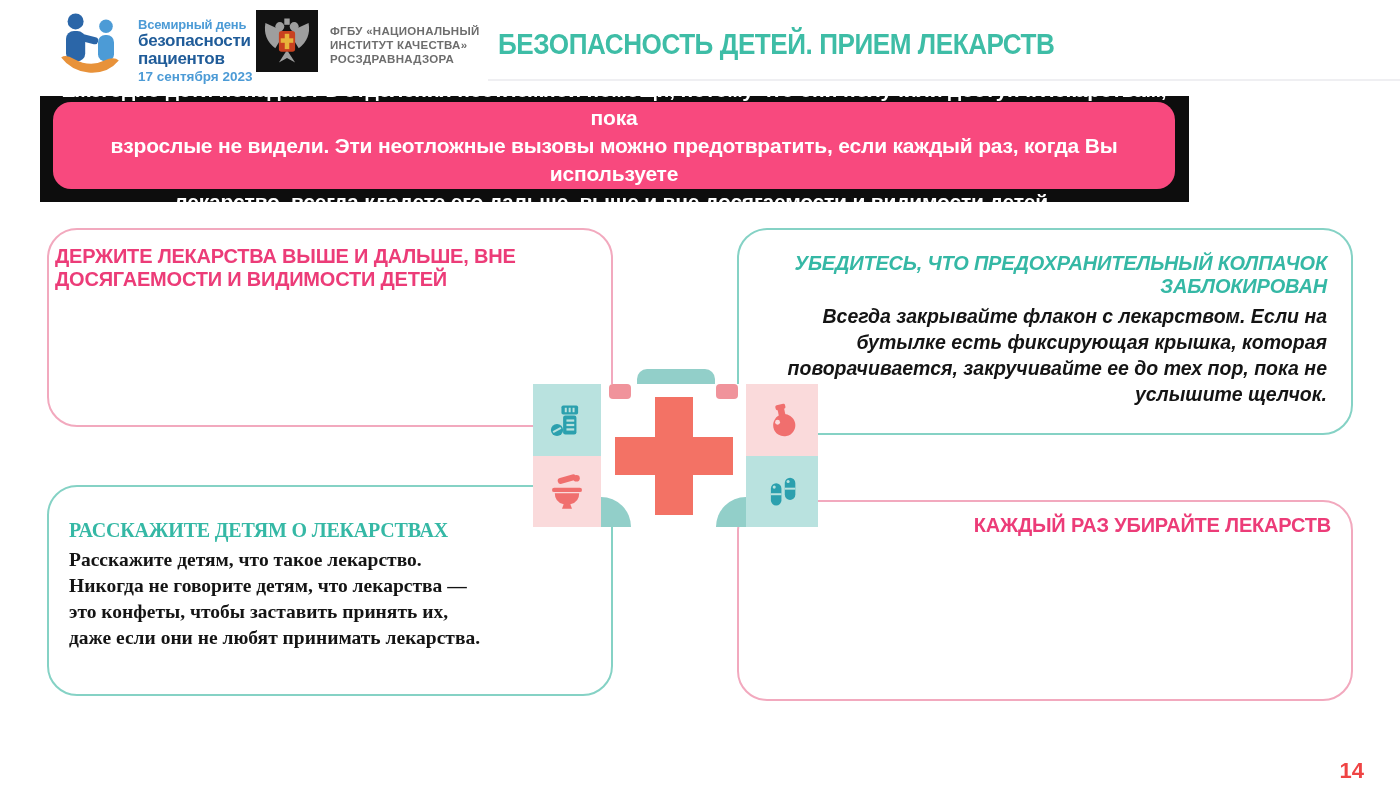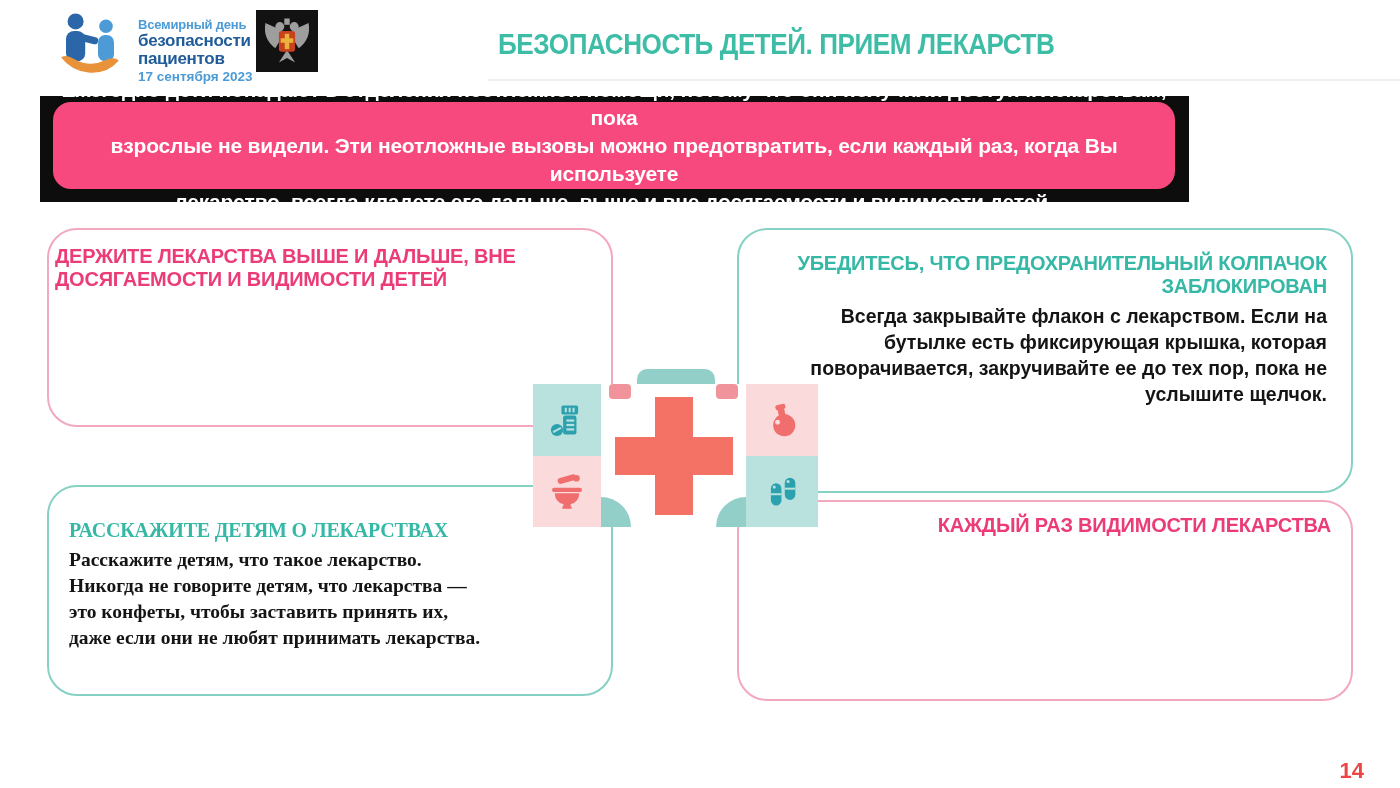--- a/index.html
+++ b/index.html
@@ -34,21 +34,21 @@
   .card{position:absolute; background:#ffffff; border-radius:30px; box-sizing:border-box;}
   .card.pink{border:2px solid #f2a9be;padding-left:6px;}
   .card.teal{border:2px solid #85d2c5;}
   .card-heading{font-weight:bold; font-size:20px; line-height:23px; letter-spacing:-0.2px; white-space:pre-line;}
   .card-heading.pink{color:#ec3c78;}
   .card-heading.teal{color:#35b8a5;}
   .card-body{color:#141414; font-weight:bold; font-size:19.5px; line-height:26px; white-space:pre-line; margin-top:5px;}
   .align-right{text-align:right;}
 
   .card-store{left:47px; top:228px; width:566px; height:199px; padding:15px 20px;}
-  .card-cap{left:737px; top:228px; width:616px; height:265px; padding:22px 24px;}
+  .card-cap{left:737px; top:228px; width:616px; height:207px; padding:22px 24px;font-style:italic;}
   .card-teach{left:47px; top:485px; width:566px; height:211px; padding:32px 20px;font-family:Liberation Serif, serif;}
   .card-away{left:737px; top:500px; width:616px; height:201px; padding:12px 20px;}
 
   
   .kit{position:absolute; left:533px; top:369px; width:285px; height:158px;}
   .kit-handle{position:absolute; left:104px; top:0; width:78px; height:30px; background:#92cfc9; border-radius:10px;}
   .kit-body{position:absolute; left:0; top:15px; width:285px; height:143px; display:flex;}
   .kit-col{display:flex; flex-direction:column; width:68px;}
   .kit-col.right{width:72px;}
   .kit-cell{flex:1; display:flex; align-items:center; justify-content:center;}
@@ -98,20 +98,25 @@
         <rect x="27" y="5" width="6" height="7"></rect>
         <path d="M28 20 L6 10 Q3 28 17 38 Z"></path>
         <path d="M32 20 L54 10 Q57 28 43 38 Z"></path>
         <path d="M30 40 L21 54 L30 49 L39 54 Z"></path>
       </g>
       <rect x="21" y="19" width="18" height="23" rx="3" fill="#c8411f"></rect>
       <rect x="27.5" y="22" width="5" height="17" fill="#e8b33a"></rect>
       <rect x="23" y="27" width="14" height="5" fill="#e8b33a"></rect>
     </svg>
   </div>
+  <div class="institute-text">
+    <div>ФГБУ «НАЦИОНАЛЬНЫЙ</div>
+    <div>ИНСТИТУТ КАЧЕСТВА»</div>
+    <div>РОСЗДРАВНАДЗОРА</div>
+  </div>
 
   <div class="page-title">БЕЗОПАСНОСТЬ ДЕТЕЙ. ПРИЕМ ЛЕКАРСТВ</div>
   <div class="header-divider"></div>
 
   <div class="banner-shadow">
     <div class="banner">
       <div class="banner-text">Ежегодно дети попадают в отделения неотложной помощи, потому что они получили доступ к лекарствам, пока
 взрослые не видели. Эти неотложные вызовы можно предотвратить, если каждый раз, когда Вы используете
 лекарство, всегда кладете его дальше, выше и вне досягаемости и видимости детей.</div>
     </div>
@@ -133,21 +138,21 @@
 
   <div class="card teal card-teach">
     <div class="card-heading teal">РАССКАЖИТЕ ДЕТЯМ О ЛЕКАРСТВАХ</div>
     <div class="card-body">Расскажите детям, что такое лекарство.
 Никогда не говорите детям, что лекарства —
 это конфеты, чтобы заставить принять их,
 даже если они не любят принимать лекарства.</div>
   </div>
 
   <div class="card pink card-away">
-    <div class="card-heading pink align-right">КАЖДЫЙ РАЗ ВИДИМОСТИ ЛЕКАРСТВА</div>
+    <div class="card-heading pink align-right">КАЖДЫЙ РАЗ УБИРАЙТЕ ЛЕКАРСТВ</div>
   </div>
 
   <div class="kit">
     <div class="kit-handle"></div>
     <div class="kit-body">
       <div class="kit-col">
         <div class="kit-cell cell-teal">
           <svg class="kit-icon" viewBox="0 0 36 36">
             <g fill="#2ba0ae">
               <rect x="13" y="5" width="15" height="8" rx="1.5"></rect>

